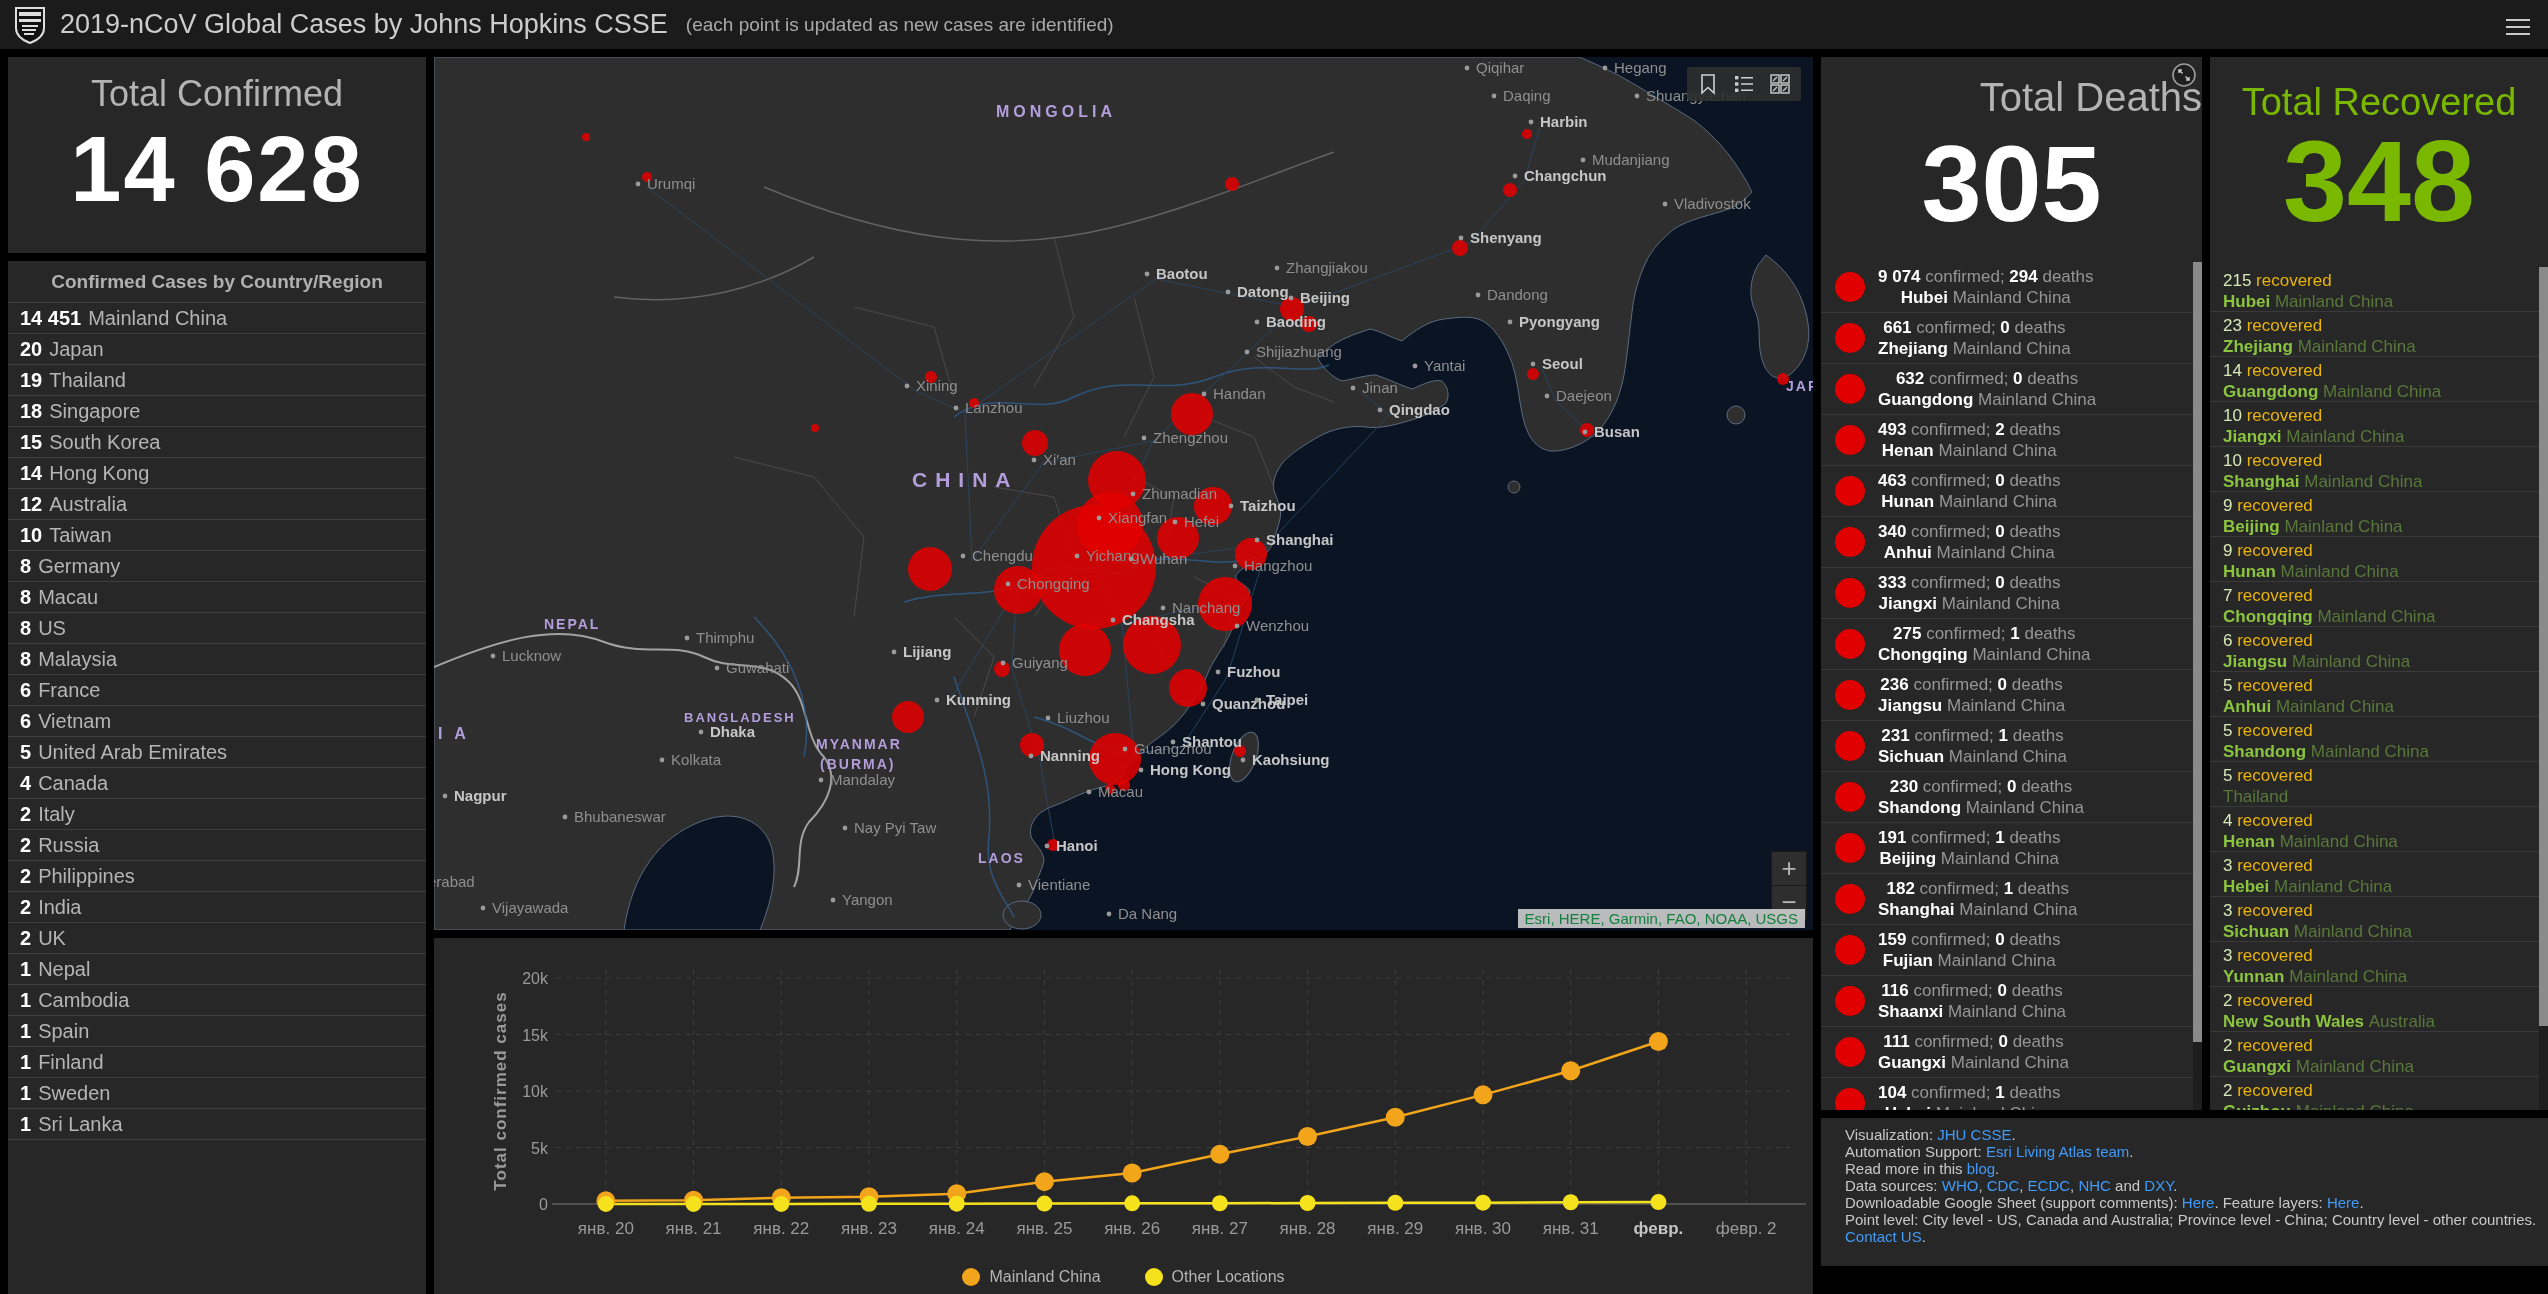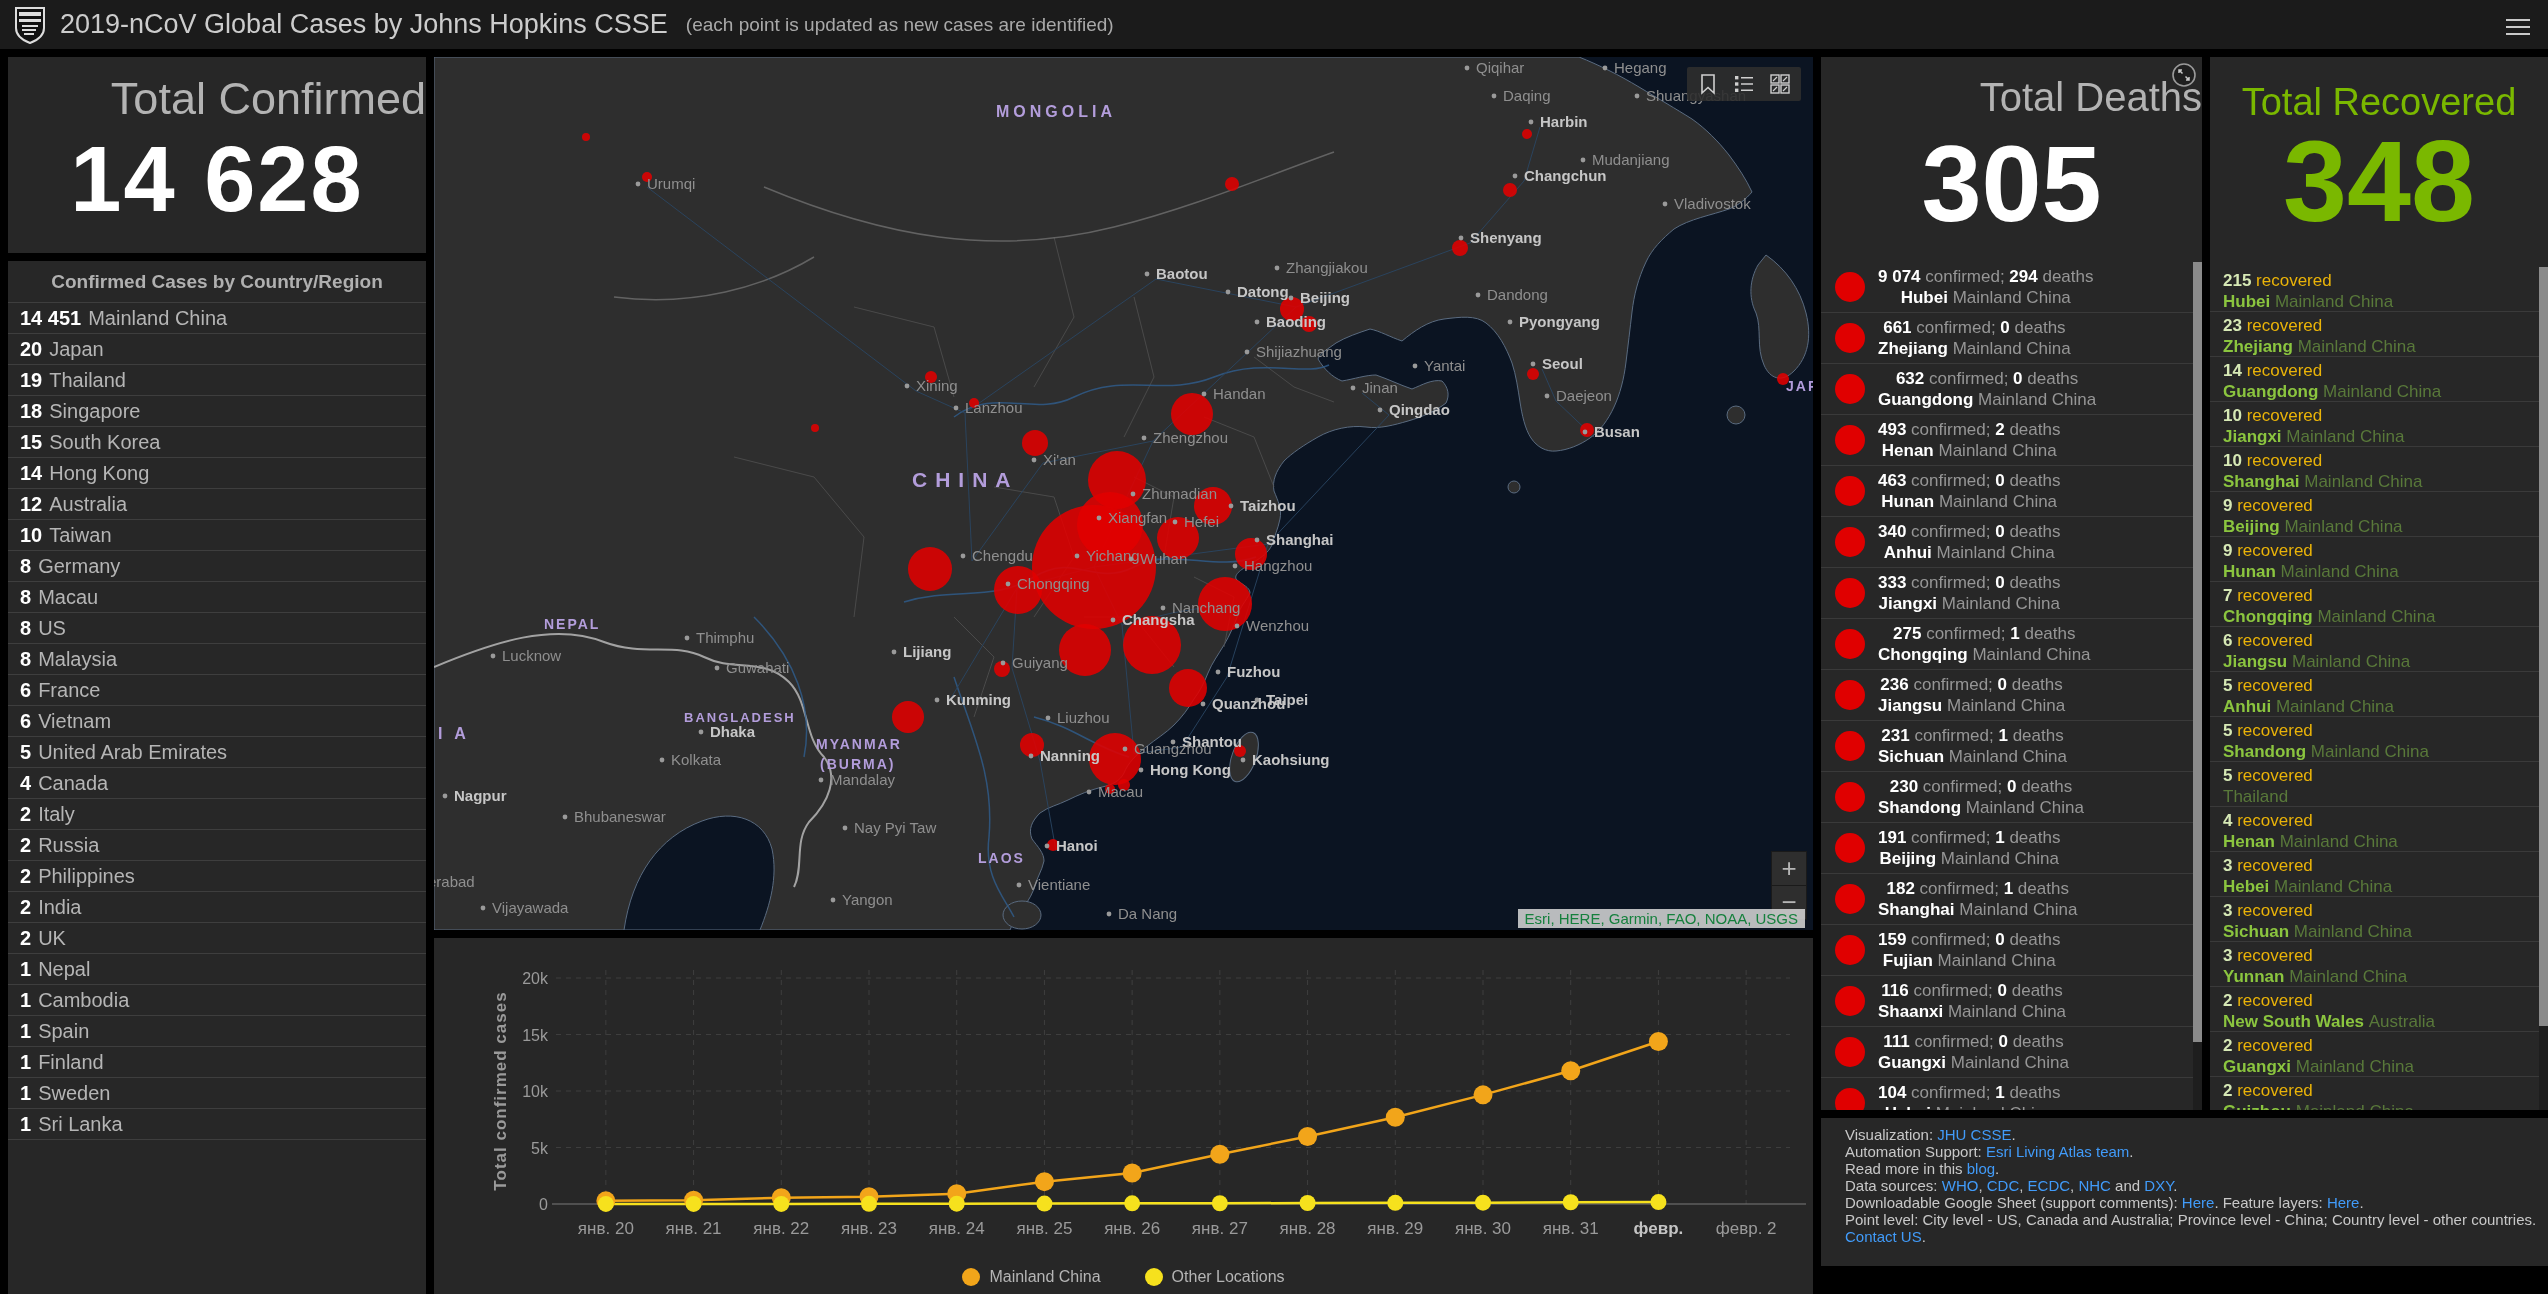--- a/index.html
+++ b/index.html
@@ -8,21 +8,21 @@
   .panel{position:absolute;background:#272727;overflow:hidden;}
   
   #header{position:absolute;left:0;top:0;width:2548px;height:49px;background:#1b1b1b;display:flex;align-items:center;}
   #logo{margin-left:14px;flex:none;}
   #hdr-title{color:#cccccc;font-size:27px;margin-left:14px;font-weight:500;}
   #hdr-sub{color:#a9a9a9;font-size:19px;margin-left:18px;}
   #hamburger{position:absolute;right:18px;top:14px;width:24px;cursor:pointer;}
   #hamburger div{height:2px;background:#c9c9c9;margin:5px 0;}
   
   #p-confirmed{left:8px;top:57px;width:418px;height:196px;text-align:center;}
-  #p-confirmed .t{color:#b3b3b3;font-size:45px;margin-top:16px;text-align:right;}
+  #p-confirmed .t{color:#b3b3b3;font-size:36px;margin-top:16px;}
   #p-confirmed .v{color:#fff;font-size:92px;font-weight:bold;letter-spacing:2px;margin-top:8px;line-height:1;}
   
   #p-country{left:8px;top:261px;width:418px;height:1033px;}
   #p-country .hdr{color:#b0b0b0;font-size:19px;font-weight:bold;text-align:center;padding:10px 0 9px;border-bottom:1px solid #3e3e3e;}
   .c-row{height:30px;line-height:30px;border-bottom:1px solid #3e3e3e;padding-left:12px;font-size:20px;white-space:nowrap;cursor:pointer;}
   .c-row b{color:#fff;margin-right:7px;}
   .c-row span{color:#b5b5b5;}
   
   #p-map{left:434px;top:57px;width:1379px;height:873px;background:#0b1422;}
   #map-toolbar{position:absolute;top:10px;right:12px;height:34px;background:rgba(45,45,45,.9);display:flex;align-items:center;gap:6px;padding:0 6px;border-radius:2px;}
@@ -44,21 +44,21 @@
   .d-txt .place{color:#fff;font-weight:bold;}
   #expand-btn{position:absolute;top:5px;right:5px;cursor:pointer;}
   .vscroll{position:absolute;width:9px;background:#1e1e1e;right:0;}
   .vthumb{position:absolute;width:9px;background:#8a8a8a;right:0;}
   
   #p-recovered{left:2210px;top:57px;width:338px;height:1053px;}
   #p-recovered .t{color:#7ab800;font-size:38px;text-align:center;margin-top:24px;}
   #p-recovered .v{color:#7ab800;font-size:115px;font-weight:bold;text-align:center;line-height:1;}
   #rec-list{position:absolute;top:210px;left:0;right:0;bottom:0;overflow:hidden;}
   .r-row{height:41px;border-bottom:1px solid #3a3a3a;padding:3px 0 0 13px;font-size:17px;line-height:21px;white-space:nowrap;cursor:pointer;}
-  .r-row .num{color:#d6e8b5;font-weight:bold;}
+  .r-row .num{color:#d6e8b5;font-weight:normal;}
   .r-row .lbl{color:#eab308;}
   .r-row .place{color:#8bc53f;font-weight:bold;}
   .r-row .reg{color:#59793a;}
   
   #p-chart{left:434px;top:938px;width:1379px;height:356px;}
   #chart-legend{position:absolute;bottom:8px;left:0;width:100%;display:flex;justify-content:center;gap:44px;}
   .lg-item{display:flex;align-items:center;gap:9px;color:#b5b5b5;font-size:16px;}
   .lg-dot{width:18px;height:18px;border-radius:50%;}
   
   #p-credits{left:1821px;top:1118px;width:727px;height:140px;padding-top:8px;}

